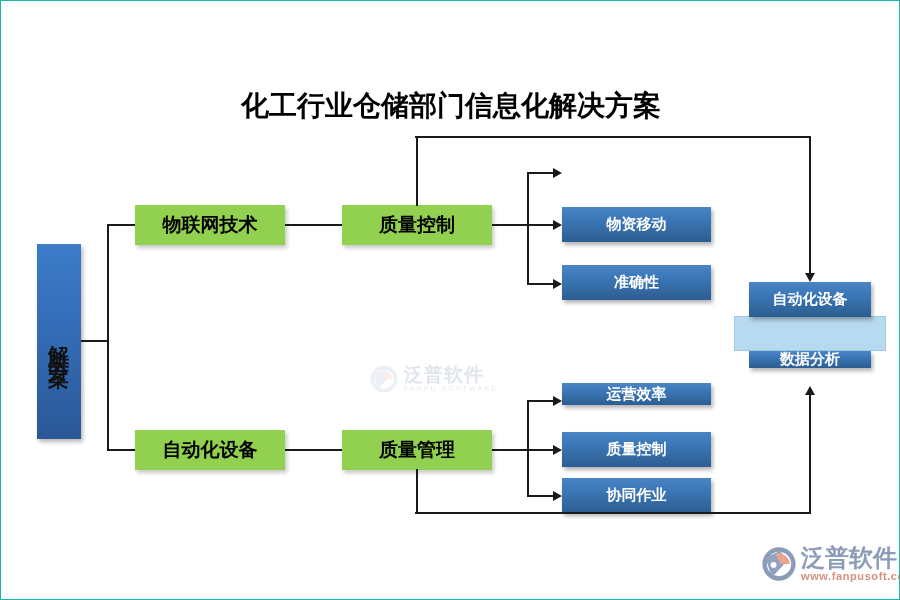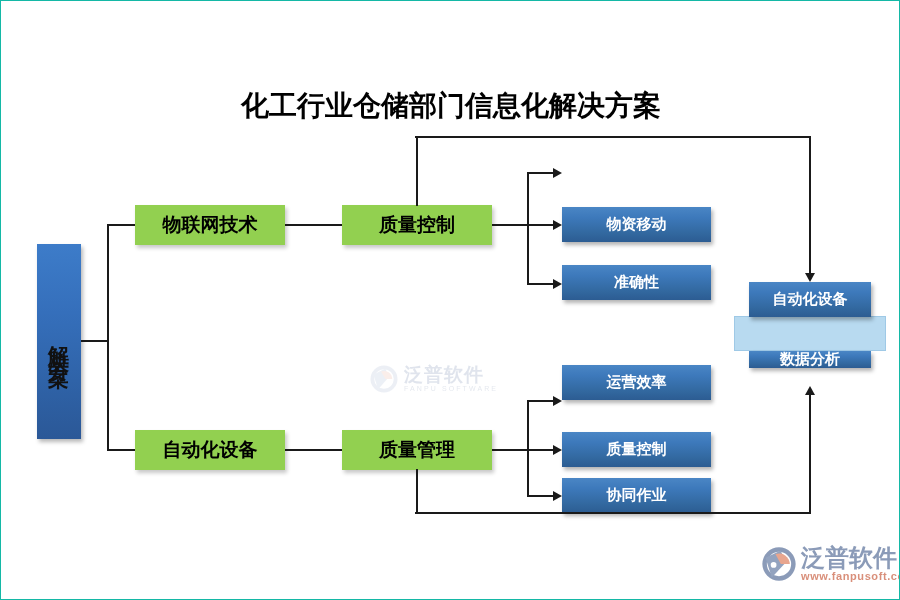--- a/index.html
+++ b/index.html
@@ -238,21 +238,21 @@
 
   <div class="ln ln-h" style="left:491px; top:448px; width:37px;"></div>
   <div class="ln ln-v" style="left:526px; top:400px; height:96px;"></div>
   <div class="ln ln-h" style="left:526px; top:399px; width:27px;"></div>
   <div class="arrow-r" style="left:552px; top:395px;"></div>
   <div class="ln ln-h" style="left:526px; top:448px; width:27px;"></div>
   <div class="arrow-r" style="left:552px; top:444px;"></div>
   <div class="ln ln-h" style="left:526px; top:494px; width:27px;"></div>
   <div class="arrow-r" style="left:552px; top:490px;"></div>
 
-  <div class="blue-box" style="left:561px; top:364px; width:149px; height:35px;">
+  <div class="blue-box" style="left:561px; top:382px; width:149px; height:22px;">
     <span>运营效率</span>
   </div>
   <div class="blue-box" style="left:561px; top:431px; width:149px; height:35px;">
     <span>质量控制</span>
   </div>
   <div class="blue-box" style="left:561px; top:477px; width:149px; height:35px;">
     <span>协同作业</span>
   </div>
 
   <div class="light-panel" style="left:733px; top:315px; width:152px; height:35px;"></div>

